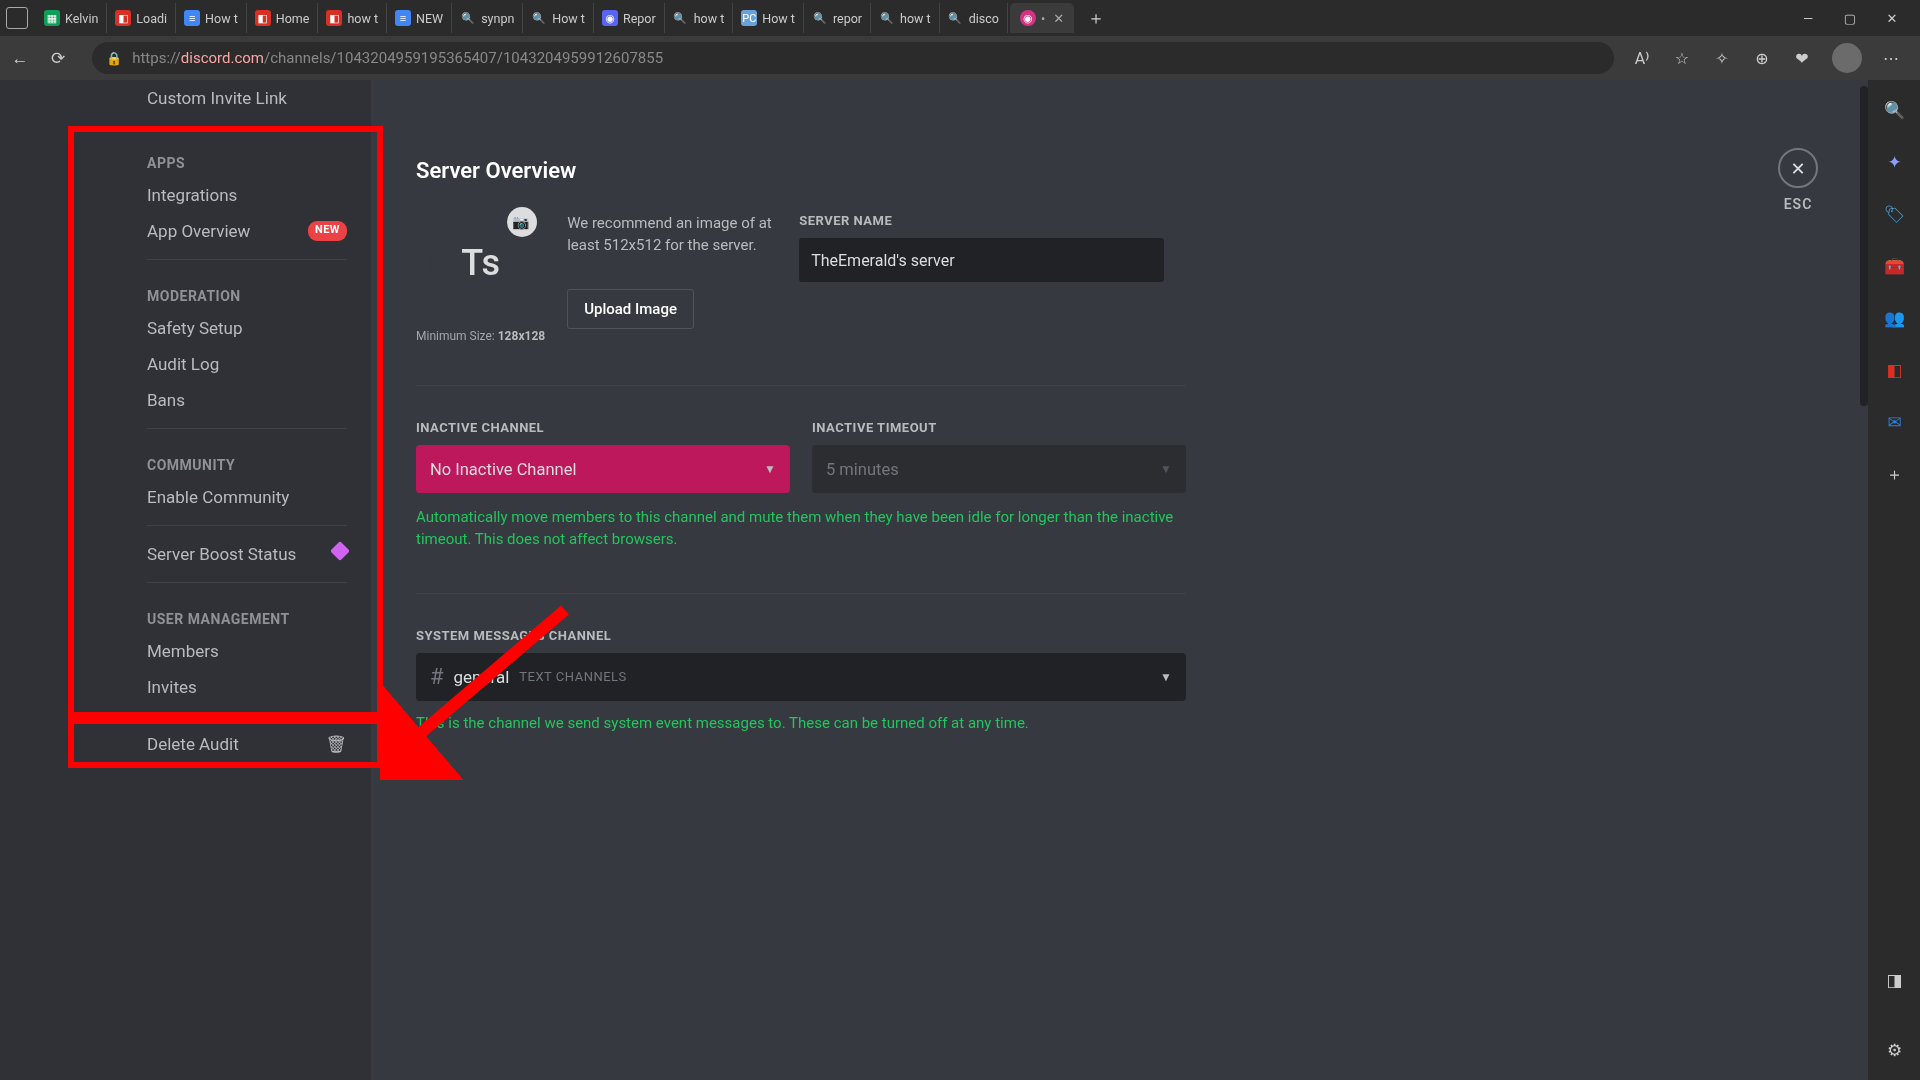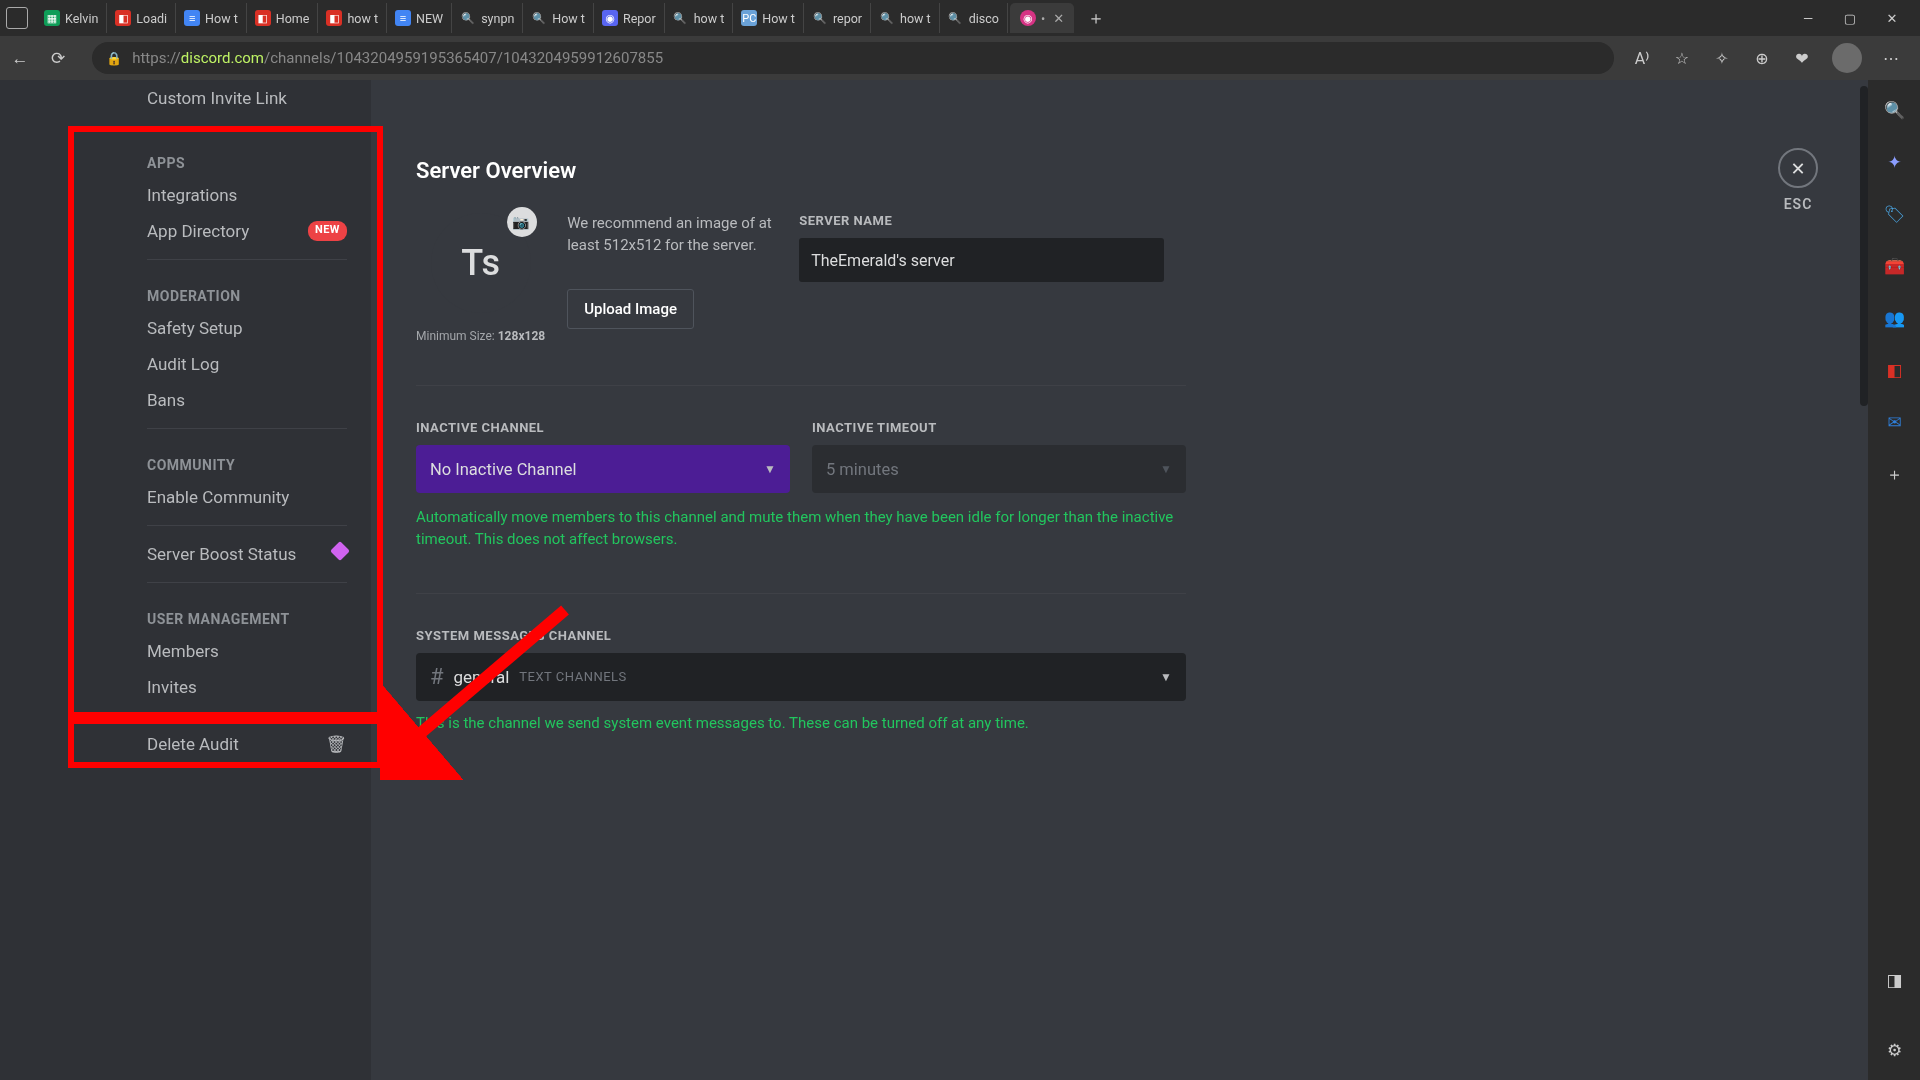--- a/index.html
+++ b/index.html
@@ -58,21 +58,21 @@
 .mid-col { display:flex; flex-direction:column; gap:32px; max-width:210px; }
 .recommend { font-size:15px; color:#b9bbbe; line-height:1.45; }
 .upload-btn { background:transparent; border:1px solid #4f545c; color:#fff; font-size:15px; font-weight:500; padding:10px 16px; border-radius:3px; width:fit-content; cursor:pointer; }
 .right-fields { flex:1; max-width:385px; }
 .field-label { font-size:13px; font-weight:700; letter-spacing:0.5px; color:#b9bbbe; margin-bottom:10px; }
 .text-input { width:365px; height:44px; background:#202225; border:none; border-radius:3px; padding:0 12px; font-size:16px; color:#dcddde; }
 .main-divider { height:1px; background:#3f4147; margin:42px 0 34px; max-width:770px; }
 
 .two-col { display:flex; gap:22px; max-width:770px; }
 .col-half { flex:1; }
-.select-box { width:100%; height:48px; background:#4c1d95; border-radius:4px; display:flex; align-items:center; justify-content:space-between; padding:0 14px; font-size:16.5px; color:#dcddde; cursor:pointer; }
+.select-box { width:100%; height:48px; background:#be185d; border-radius:4px; display:flex; align-items:center; justify-content:space-between; padding:0 14px; font-size:16.5px; color:#dcddde; cursor:pointer; }
 .select-box.disabled { background:#2b2d31; color:#72767d; }
 .chev { color:#b9bbbe; font-size:12px; }
 .helper { font-size:15px; color:#22c55e; margin-top:14px; line-height:1.45; max-width:770px; }
 
 .sys-select { width:100%; max-width:770px; height:48px; background:#202225; border-radius:4px; display:flex; align-items:center; justify-content:space-between; padding:0 14px; font-size:16px; cursor:pointer; }
 .sys-left { display:flex; align-items:center; gap:10px; }
 .hash { color:#72767d; font-size:22px; font-weight:400; }
 .chan-name { color:#dcddde; font-size:17px; }
 .chan-cat { color:#72767d; font-size:13px; font-weight:400; letter-spacing:0.5px; }
 
@@ -160,21 +160,21 @@
     <span>✕</span>
   </div>
 </div>
 
 <div class="addr-bar">
   <span class="nav-icon">←</span>
   <span class="nav-icon">⟳</span>
   <div class="url-field">
     <span class="lock">🔒</span>
     <span class="url-text">
-      <span class="dim">https://</span><span style="color:#bef264;">discord.com</span><span class="dim">/channels/1043204959195365407/1043204959912607855</span>
+      <span class="dim">https://</span><span style="color:#fca5a5;">discord.com</span><span class="dim">/channels/1043204959195365407/1043204959912607855</span>
     </span>
   </div>
   <div class="addr-right">
     <span class="ic">A⁾</span>
     <span class="ic">☆</span>
     <span class="ic">✧</span>
     <span class="ic">⊕</span>
     <span class="ic">❤</span>
     <div class="avatar-circle"></div>
     <span class="ic dots">⋯</span>
@@ -189,21 +189,21 @@
       <div class="sidebar-inner">
         <div class="side-item">
             <span>Custom Invite Link</span>
           </div>
         <div class="side-divider"></div>
         <div class="side-header">APPS</div>
         <div class="side-item">
             <span>Integrations</span>
           </div>
         <div class="side-item">
-          <span>App Directory</span>
+          <span>App Overview</span>
           <span class="new-badge">NEW</span>
         </div>
         <div class="side-divider"></div>
         <div class="side-header">MODERATION</div>
         <div class="side-item">
             <span>Safety Setup</span>
           </div>
         <div class="side-item">
             <span>Audit Log</span>
           </div>

